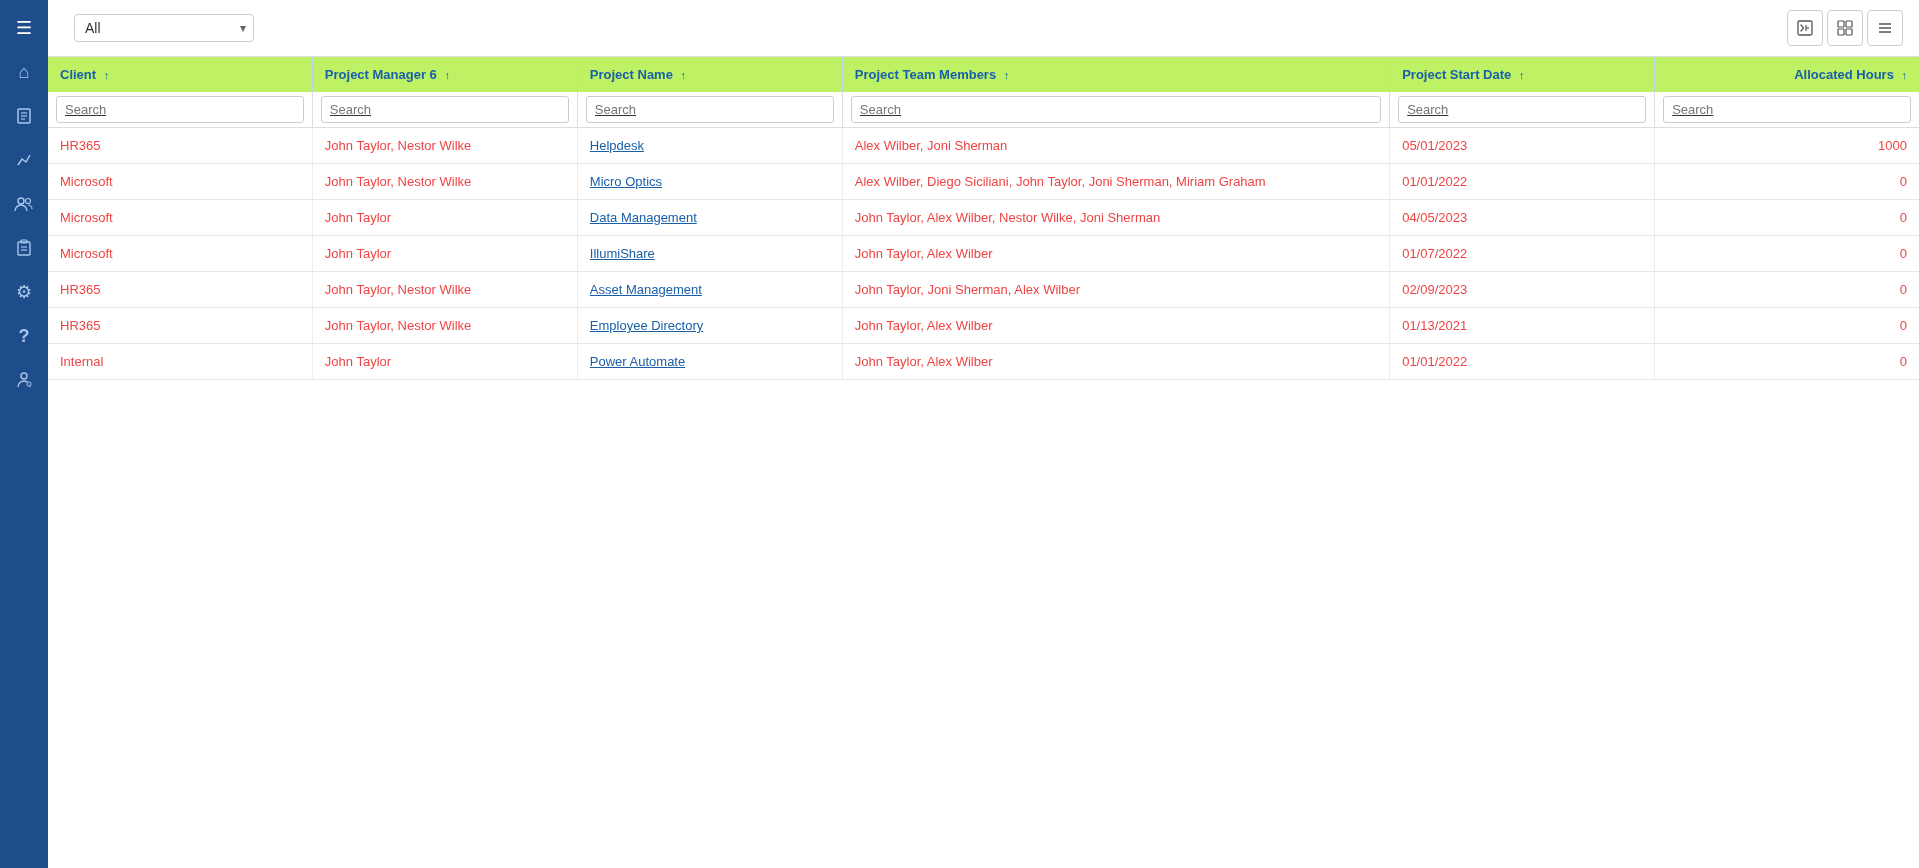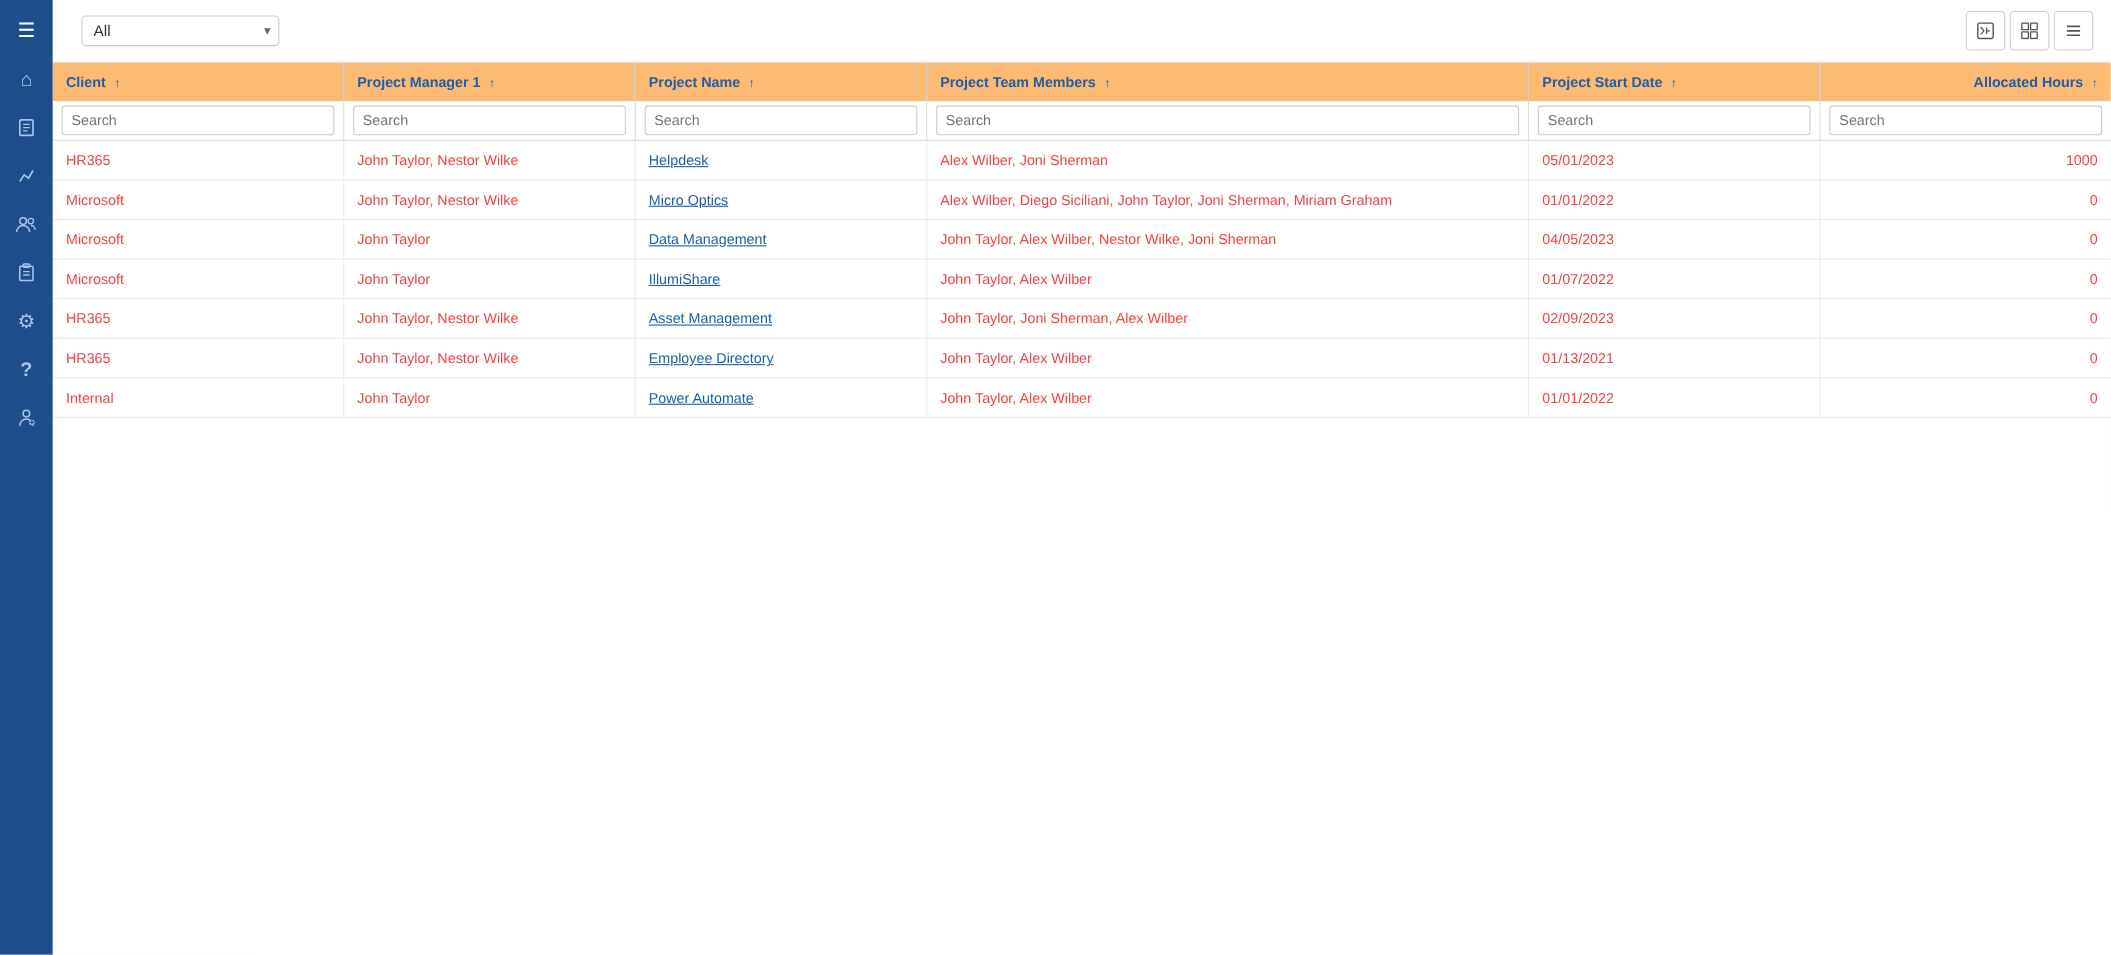--- a/index.html
+++ b/index.html
@@ -100,21 +100,21 @@
       flex: 1;
       overflow-y: auto;
       overflow-x: auto;
     }
     table {
       width: 100%;
       border-collapse: collapse;
       min-width: 900px;
     }
     thead tr.header-row th {
-      background: #fdba74;
+      background: #bef264;
       color: #1a5fa8;
       font-weight: 600;
       font-size: 13px;
       padding: 10px 12px;
       text-align: left;
       border-right: 1px solid #b8d4ec;
       white-space: nowrap;
       user-select: none;
     }
     thead tr.header-row th:last-child { border-right: none; }
@@ -127,20 +127,21 @@
     }
     thead tr.search-row th:last-child { border-right: none; }
     .search-input {
       width: 100%;
       border: 1px solid #ccc;
       border-radius: 3px;
       padding: 5px 8px;
       font-size: 13px;
       color: #333;
       outline: none;
+      text-decoration: underline;
     }
 
     tbody tr {
       border-bottom: 1px solid #e8e8e8;
       background: #fff;
     }
     tbody td {
       padding: 10px 12px;
       font-size: 13px;
       color: #ef4444;
@@ -241,21 +242,21 @@
 
   <div class="table-container">
     <table>
       <thead>
         <tr class="header-row">
           <th>
             <span>Client</span>
             <span class="sort-arrow">↑</span>
           </th>
           <th>
-            <span>Project Manager 1</span>
+            <span>Project Manager 6</span>
             <span class="sort-arrow">↑</span>
           </th>
           <th>
             <span>Project Name</span>
             <span class="sort-arrow">↑</span>
           </th>
           <th>
             <span>Project Team Members</span>
             <span class="sort-arrow">↑</span>
           </th>

